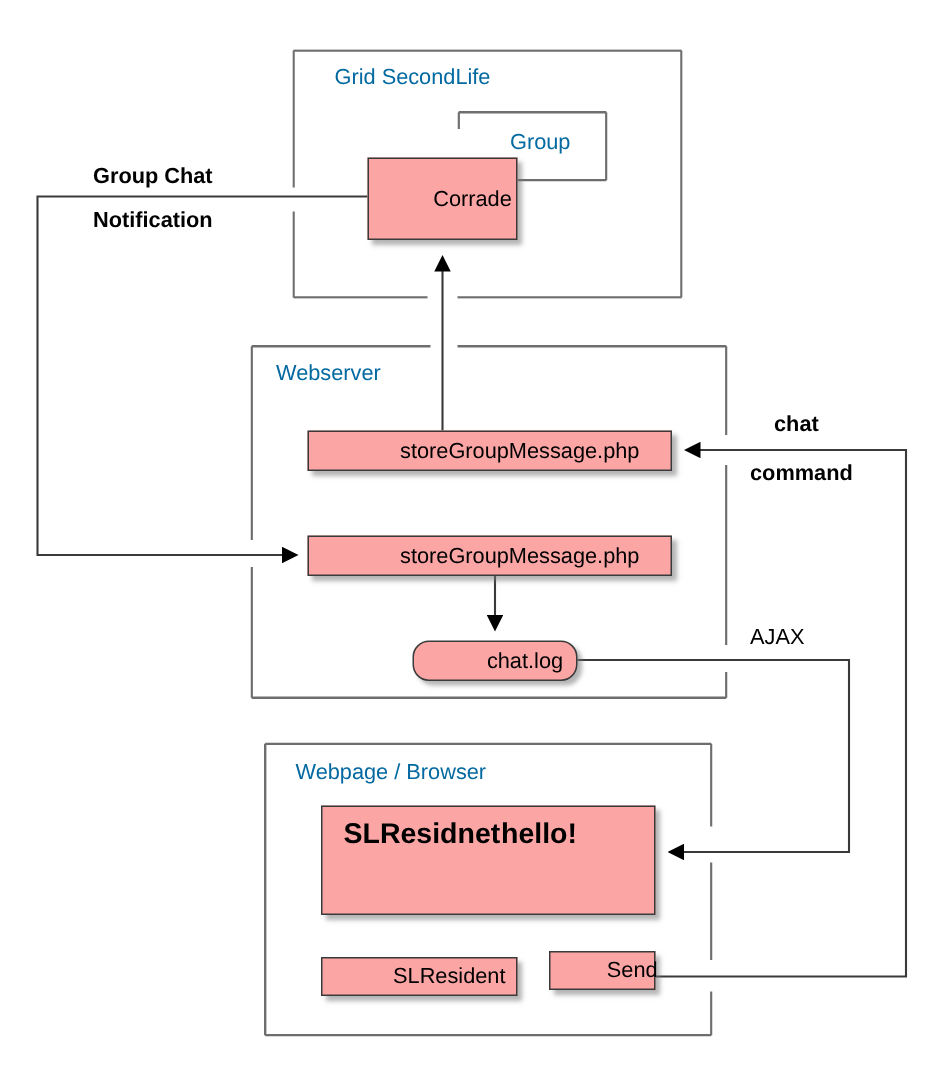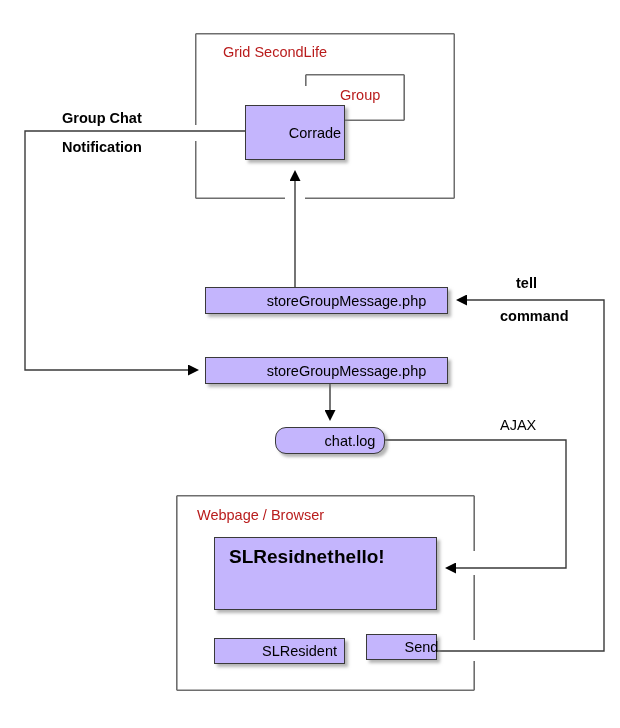--- a/index.html
+++ b/index.html
@@ -29,27 +29,27 @@
   
   .frame {
     position: absolute;
     box-sizing: border-box;
   }
   .frame > .ftitle {
     position: absolute;
     font-size: 14.5px;
     line-height: 1;
     white-space: nowrap;
-    color: #b91c1c;
+    color: #0369a1;
   }
   
   .node {
     position: absolute;
     box-sizing: border-box;
-    background: #c4b5fd;
+    background: #fca5a5;
     border: 1.4px solid #3a3a3a;
     box-shadow: 3px 3px 3px rgba(120,120,120,0.55);
     display: flex;
     align-items: center;
     justify-content: center;
     font-size: 14.5px;
     color: #000;
     white-space: nowrap;
     padding-left: 40px;
   }
@@ -132,20 +132,37 @@
   <div class="frame" style="left:305px; top:74px; width:100px; height:47px;text-decoration:underline;">
     <svg width="100" height="47" viewBox="0 0 100 47">
       <path d="M0.8,0.8 L99.2,0.8" fill="none" stroke="#6e6e6e" stroke-width="1.6"></path>
       <path d="M99.2,0.8 L99.2,46.2" fill="none" stroke="#6e6e6e" stroke-width="1.6"></path>
       <path d="M0.8,0.8 L0.8,12" fill="none" stroke="#6e6e6e" stroke-width="1.6"></path>
       <path d="M40,46.2 L99.2,46.2" fill="none" stroke="#6e6e6e" stroke-width="1.6"></path>
     </svg>
     <span class="ftitle" style="left:35px; top:14px;">Group</span>
   </div>
 
+  <div class="frame" style="left:167px; top:230px; width:318px; height:236px;">
+    <svg width="318" height="236" viewBox="0 0 318 236">
+
+      <path d="M0.8,0.8 L120,0.8" fill="none" stroke="#6e6e6e" stroke-width="1.6"></path>
+      <path d="M138,0.8 L317.2,0.8" fill="none" stroke="#6e6e6e" stroke-width="1.6"></path>
+
+      <path d="M0.8,0.8 L0.8,130" fill="none" stroke="#6e6e6e" stroke-width="1.6"></path>
+      <path d="M0.8,148 L0.8,235.2" fill="none" stroke="#6e6e6e" stroke-width="1.6"></path>
+
+      <path d="M317.2,0.8 L317.2,60" fill="none" stroke="#6e6e6e" stroke-width="1.6"></path>
+      <path d="M317.2,80 L317.2,200" fill="none" stroke="#6e6e6e" stroke-width="1.6"></path>
+      <path d="M317.2,218 L317.2,235.2" fill="none" stroke="#6e6e6e" stroke-width="1.6"></path>
+
+      <path d="M0.8,235.2 L317.2,235.2" fill="none" stroke="#6e6e6e" stroke-width="1.6"></path>
+    </svg>
+    <span class="ftitle" style="left:17px; top:12px;">Webserver</span>
+  </div>
 
   <div class="frame" style="left:176px; top:495px; width:299px; height:196px;">
     <svg width="299" height="196" viewBox="0 0 299 196">
       <path d="M0.8,0.8 L298.2,0.8" fill="none" stroke="#6e6e6e" stroke-width="1.6"></path>
       <path d="M0.8,0.8 L0.8,195.2" fill="none" stroke="#6e6e6e" stroke-width="1.6"></path>
       <path d="M0.8,195.2 L298.2,195.2" fill="none" stroke="#6e6e6e" stroke-width="1.6"></path>
 
       <path d="M298.2,0.8 L298.2,56" fill="none" stroke="#6e6e6e" stroke-width="1.6"></path>
       <path d="M298.2,80 L298.2,145" fill="none" stroke="#6e6e6e" stroke-width="1.6"></path>
       <path d="M298.2,166 L298.2,195.2" fill="none" stroke="#6e6e6e" stroke-width="1.6"></path>
@@ -169,19 +186,19 @@
   </div>
 
   <div class="node" style="left:214px; top:638px; width:131px; height:26px;">SLResident</div>
 
   <div class="node" style="left:366px; top:634px; width:71px; height:26px;">Send</div>
 
   <span class="elabel" style="left:62px; top:111px;">Group Chat</span>
 
   <span class="elabel" style="left:62px; top:140px;">Notification</span>
 
-  <span class="elabel" style="left:516px; top:276px;">tell</span>
+  <span class="elabel" style="left:516px; top:276px;">chat</span>
 
   <span class="elabel" style="left:500px; top:309px;">command</span>
 
   <span class="elabel plain" style="left:500px; top:418px;">AJAX</span>
 
 </div>
 
 </body></html>

